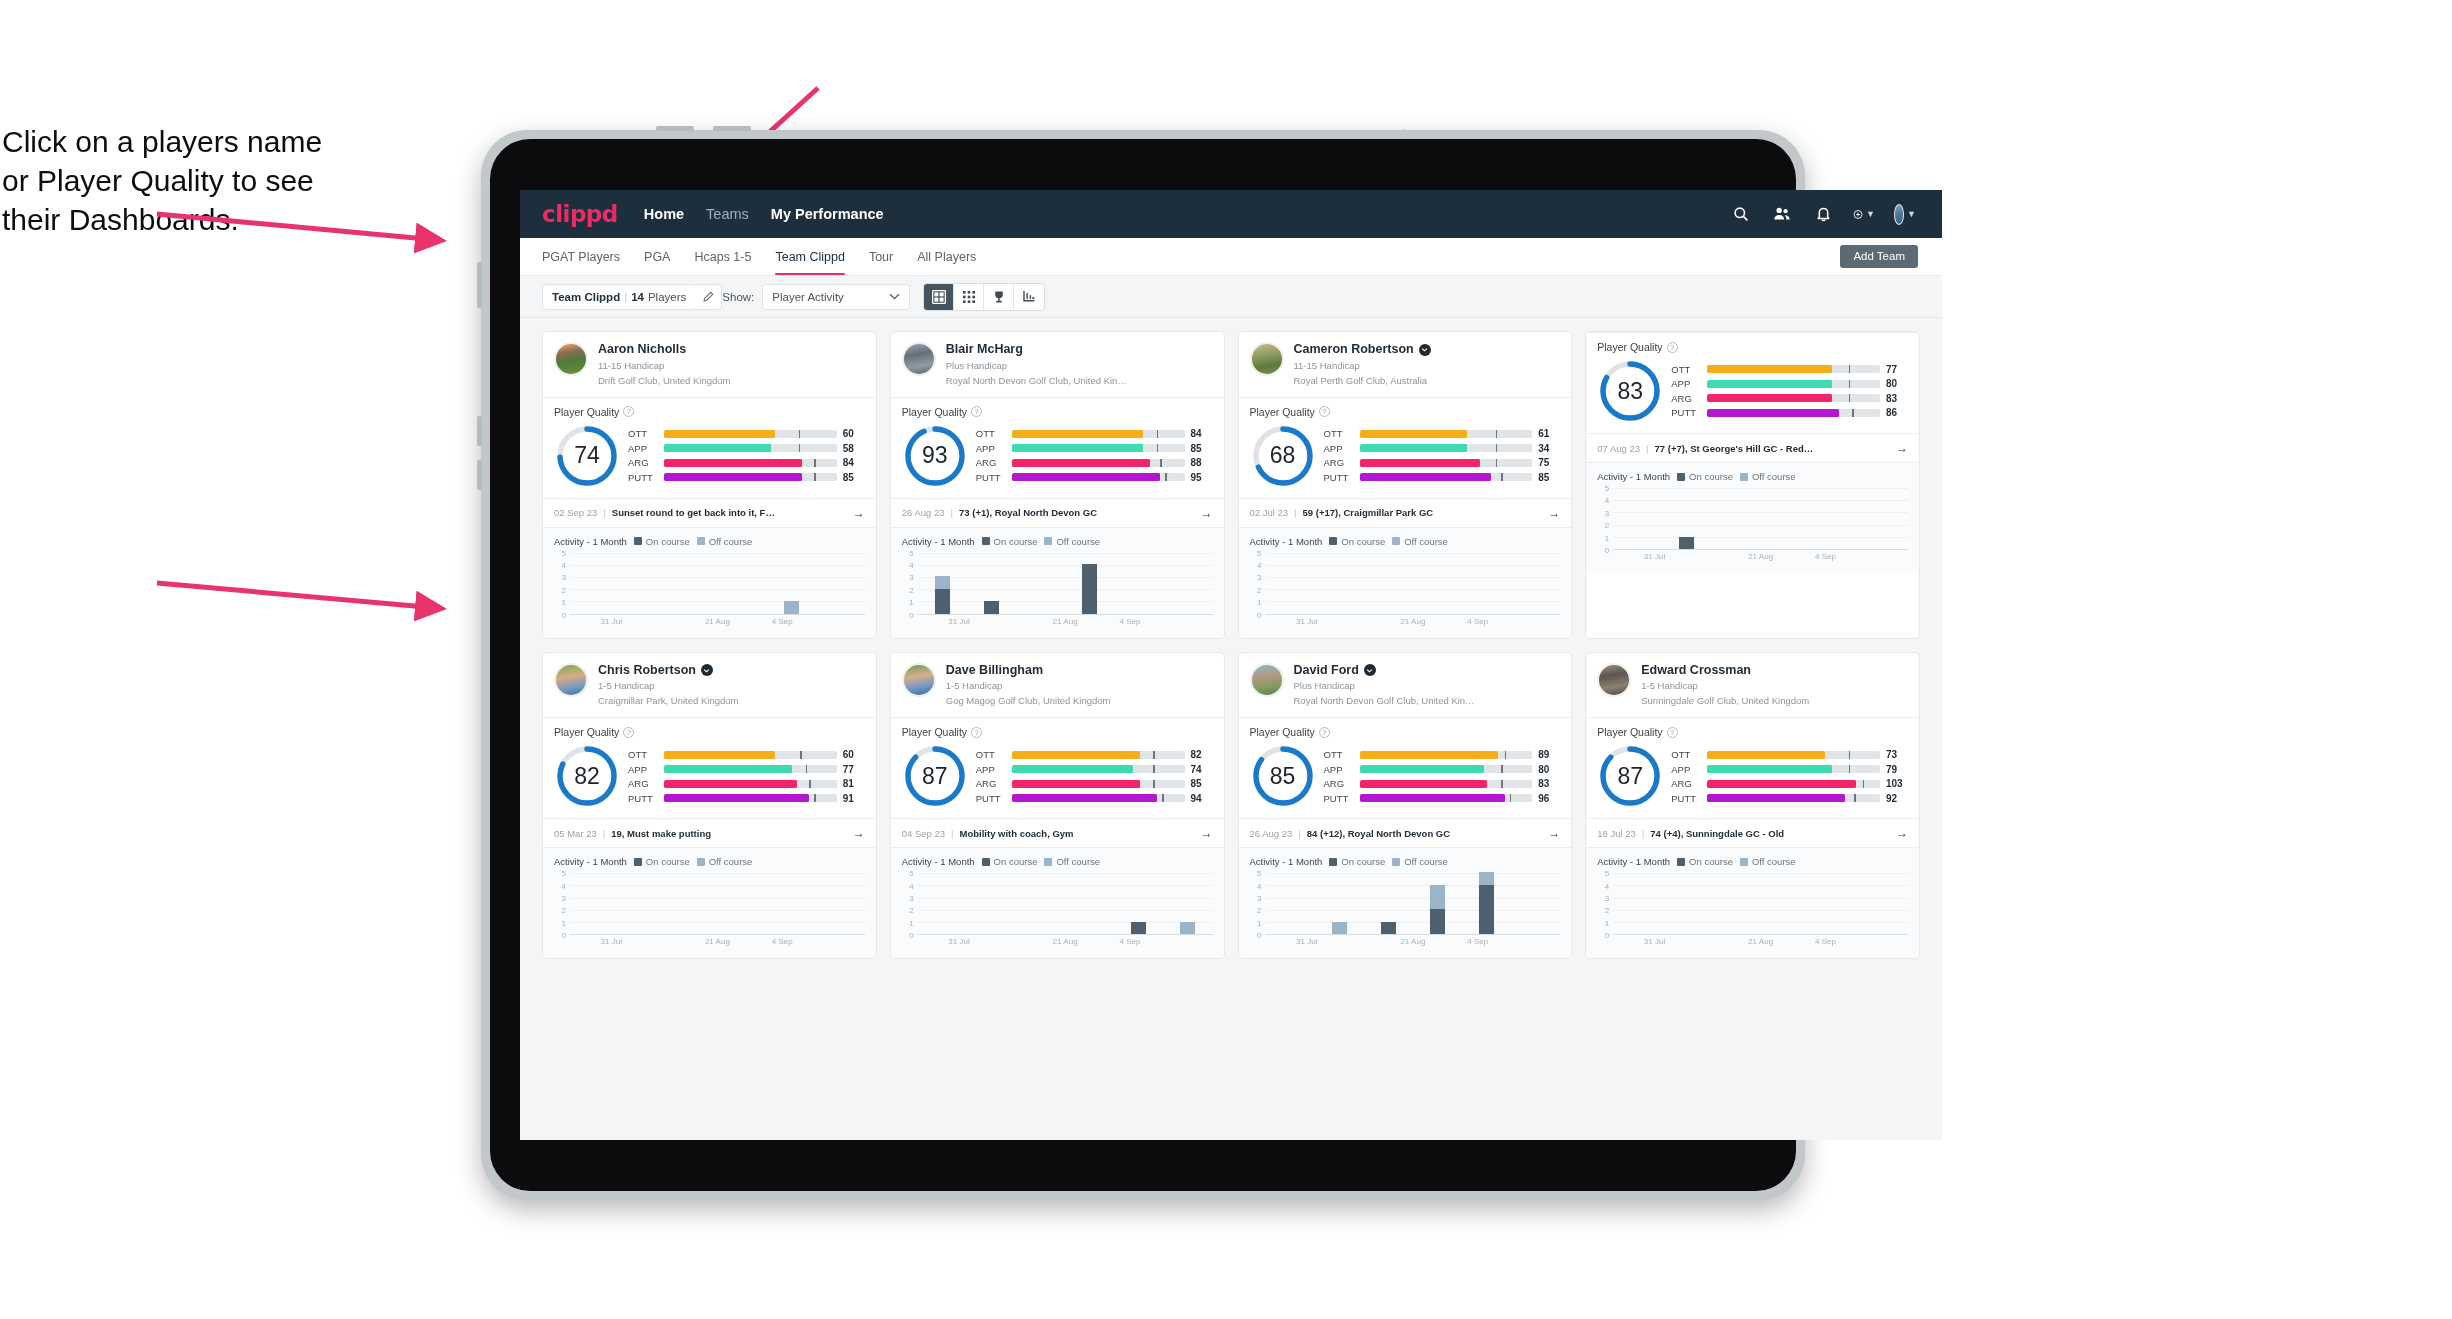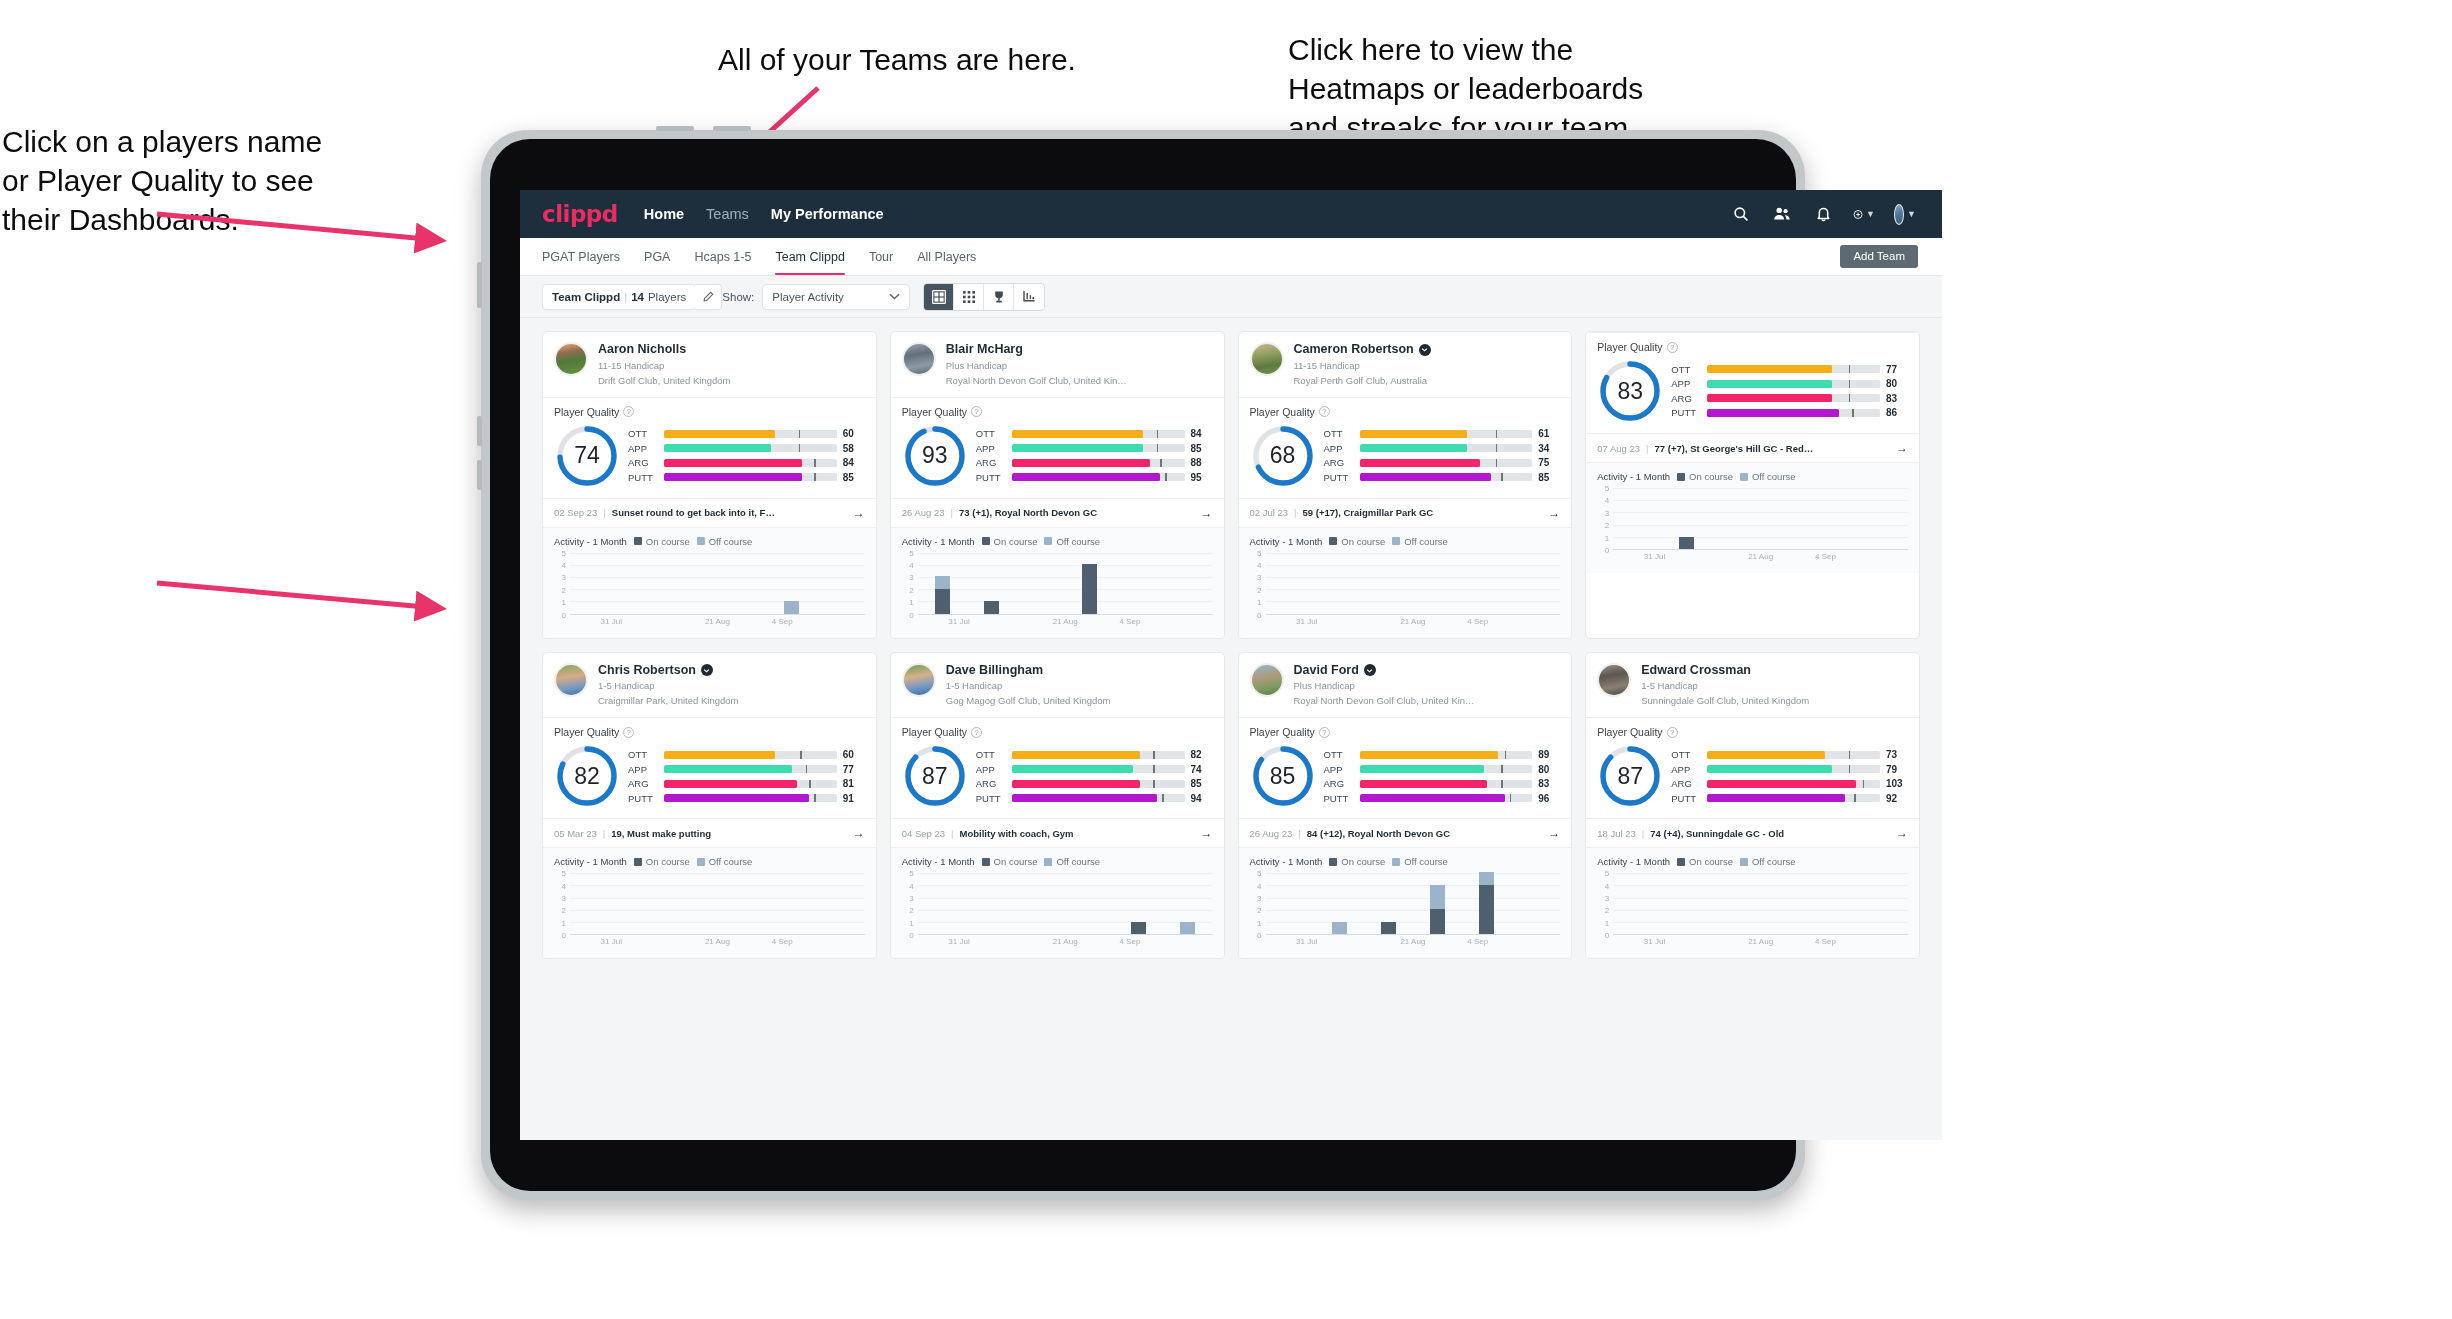--- a/index.html
+++ b/index.html
@@ -243,24 +243,20 @@
   .xtick {
     position: absolute; font-size: 8px; color: #a8b0b7;
     transform: translateX(-50%); top: 2px; white-space: nowrap;
   }
 </style>
 </head>
 <body>
 
 <div id="stage">
 
-  <div class="annot" style="left:718px; top:40px;">All of your Teams are here.</div>
-  <div class="annot" style="left:1288px; top:30px;">Click here to view the
-Heatmaps or leaderboards
-and streaks for your team.</div>
   <div class="annot" style="left:2px; top:122px;">Click on a players name
 or Player Quality to see
 their Dashboards.</div>
   <div class="annot" style="left:1288px; top:362px;">Choose whether you see
 your players Activities over
 a month or their Quality
 Score Trend over a year.</div>
 
   <svg class="arrow-svg" style="left:0; top:0;" width="2452" height="1319">
     <defs>

